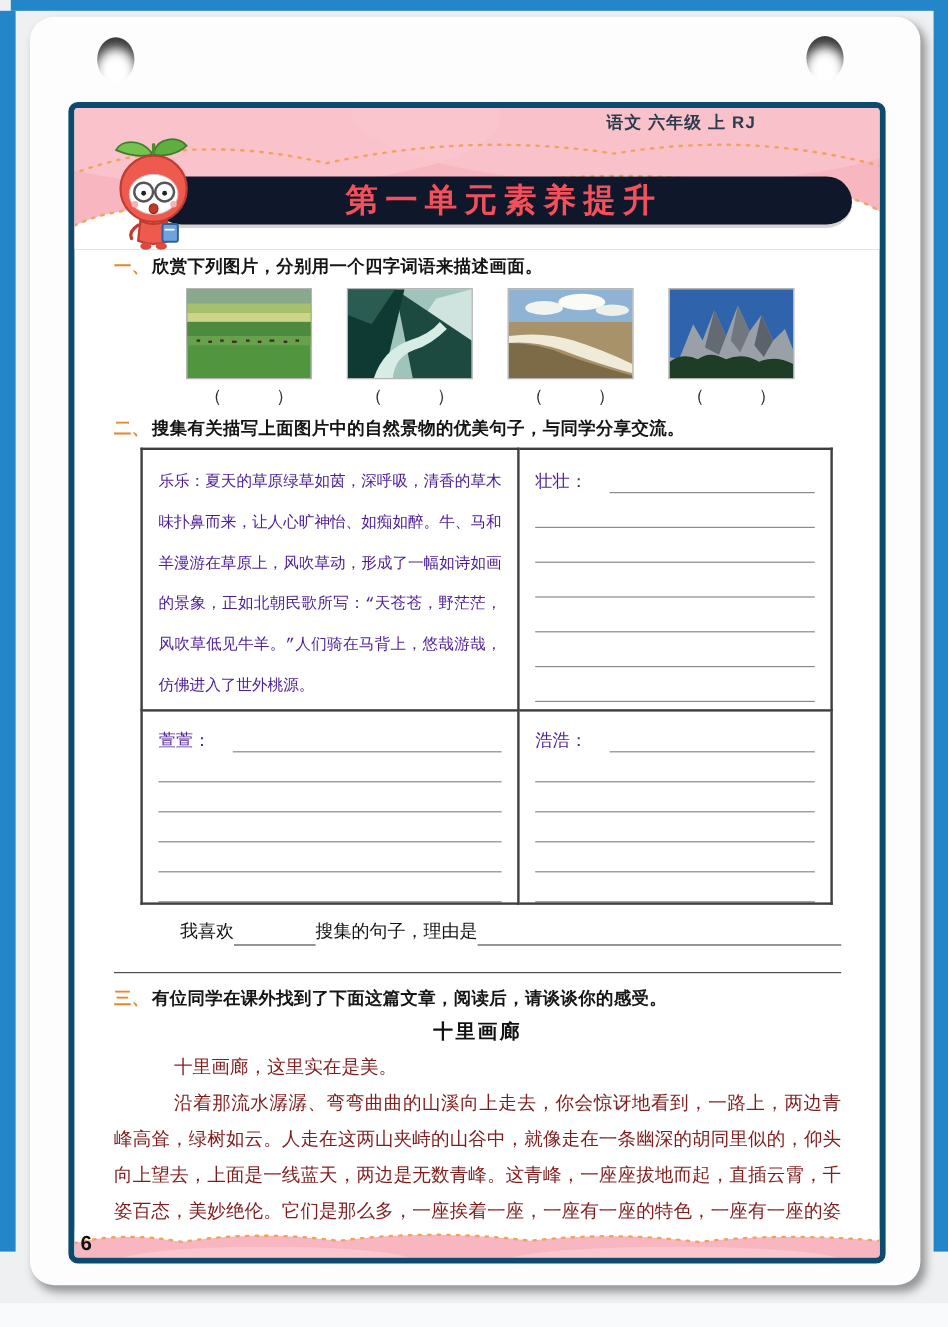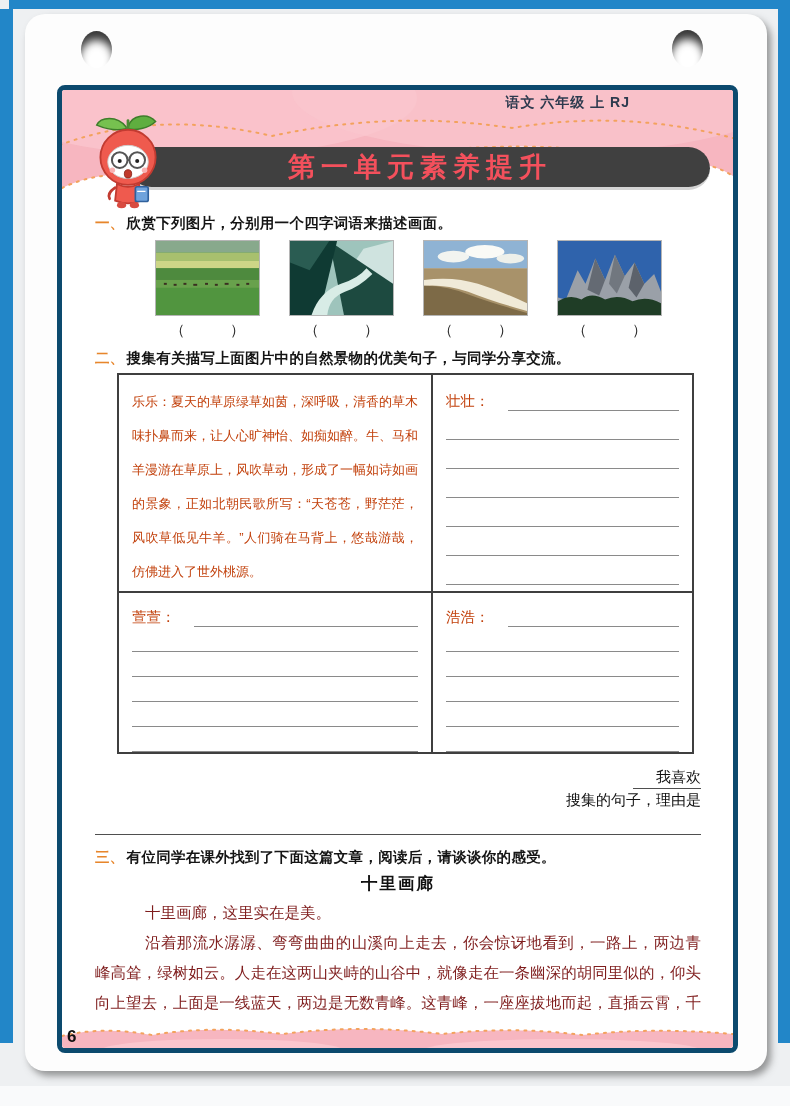--- a/index.html
+++ b/index.html
@@ -22,53 +22,53 @@
 
   
   .pagebox{position:absolute;left:32px;top:71px;width:671px;height:958px;background:#fff;
            border:5px solid #0c4a6e;border-radius:8px;overflow:hidden;}
 
   
   .pheader{position:relative;height:118px;background:#f7b6c0;}
   .pheader .clouds{position:absolute;inset:0;width:100%;height:100%;}
   .edition{position:absolute;right:103px;top:4px;font-size:14px;font-weight:bold;color:#2c3a4e;
            letter-spacing:1px;z-index:2;}
-  .banner{position:absolute;left:68px;right:23px;top:57px;height:40px;background:#404040;
+  .banner{position:absolute;left:68px;right:23px;top:57px;height:40px;background:#0f172a;
           border-radius:22px;border-bottom:3px solid #d4d4d4;z-index:2;
           display:flex;align-items:center;justify-content:center;}
   .unit-title{font-size:27px;font-weight:bold;color:#f4505c;letter-spacing:6px;}
   .mascot{position:absolute;left:20px;top:22px;width:92px;height:98px;z-index:3;}
 
   
   .pagebody{position:relative;padding:0 32px 0 33px;}
   .sec-heading{font-size:14.5px;font-weight:bold;color:#151515;line-height:20px;letter-spacing:.3px;}
   .sec-num{color:#e7862b;margin-right:2px;}
   .h1{margin-top:5px;} .h2{margin-top:6px;} .h3{margin-top:12px;}
 
   .photo-row{display:flex;gap:29px;margin:7px 0 0 60px;}
   .photo{width:105px;height:76px;border:1px solid #b5b5b5;box-sizing:border-box;background:#ddd;}
   .photo svg{display:block;width:100%;height:100%;}
   .bracket-row{display:flex;gap:29px;margin:5px 0 0 60px;height:21px;}
   .bracket-row span{width:105px;text-align:center;font-size:15px;color:#2e2e2e;
                     font-family:"Liberation Serif",serif;}
 
   table.sentence-table{margin:5px 0 0 22px;width:577px;border-collapse:collapse;table-layout:fixed;}
   .sentence-table td{border:2px solid #3f3f3f;vertical-align:top;padding:6px 13px 0 13px;}
-  .kai{font-family:Liberation Sans, sans-serif;color:#c2410c;}
+  .kai{font-family:Liberation Mono, monospace;color:#4c1d95;}
   td.cell-lele{width:286px;height:206px;font-size:13px;line-height:34px;text-align:justify;padding-top:10px;}
   td.cell-tall{height:206px;} td.cell-short{height:150px;}
   .label-row{display:flex;align-items:flex-end;height:30px;font-size:14.5px;gap:18px;}
   .label-row .lbl{white-space:nowrap;}
   .label-row .wl{flex:1;border-bottom:1.5px solid #8a8a8a;}
   .wl-row{height:28px;border-bottom:1.5px solid #8a8a8a;}
   .wl-row.s{height:24px;}
   .label-row.s{height:28px;}
 
   .favorite{display:flex;align-items:flex-end;margin:12px 0 0 55px;font-size:15px;color:#111;
-            font-family:"Liberation Serif",serif;line-height:22px;flex-direction:column;}
+            font-family:"Liberation Serif",serif;line-height:22px;}
   .blank-short{width:68px;border-bottom:1.5px solid #4f4f4f;}
   .blank-rest{flex:1;border-bottom:1.5px solid #4f4f4f;}
   .fullline{margin-top:21px;border-bottom:1.5px solid #4f4f4f;height:1px;}
 
   .article-title{text-align:center;font-weight:bold;font-size:16.5px;color:#111;margin-top:6px;
                  letter-spacing:2px;}
   .article p{margin:0;font-family:Liberation Mono, monospace;font-size:15.5px;line-height:30px;
              color:#7f1d1d;text-align:justify;text-indent:50px;}
   .article p.first{margin-top:4px;}
 

